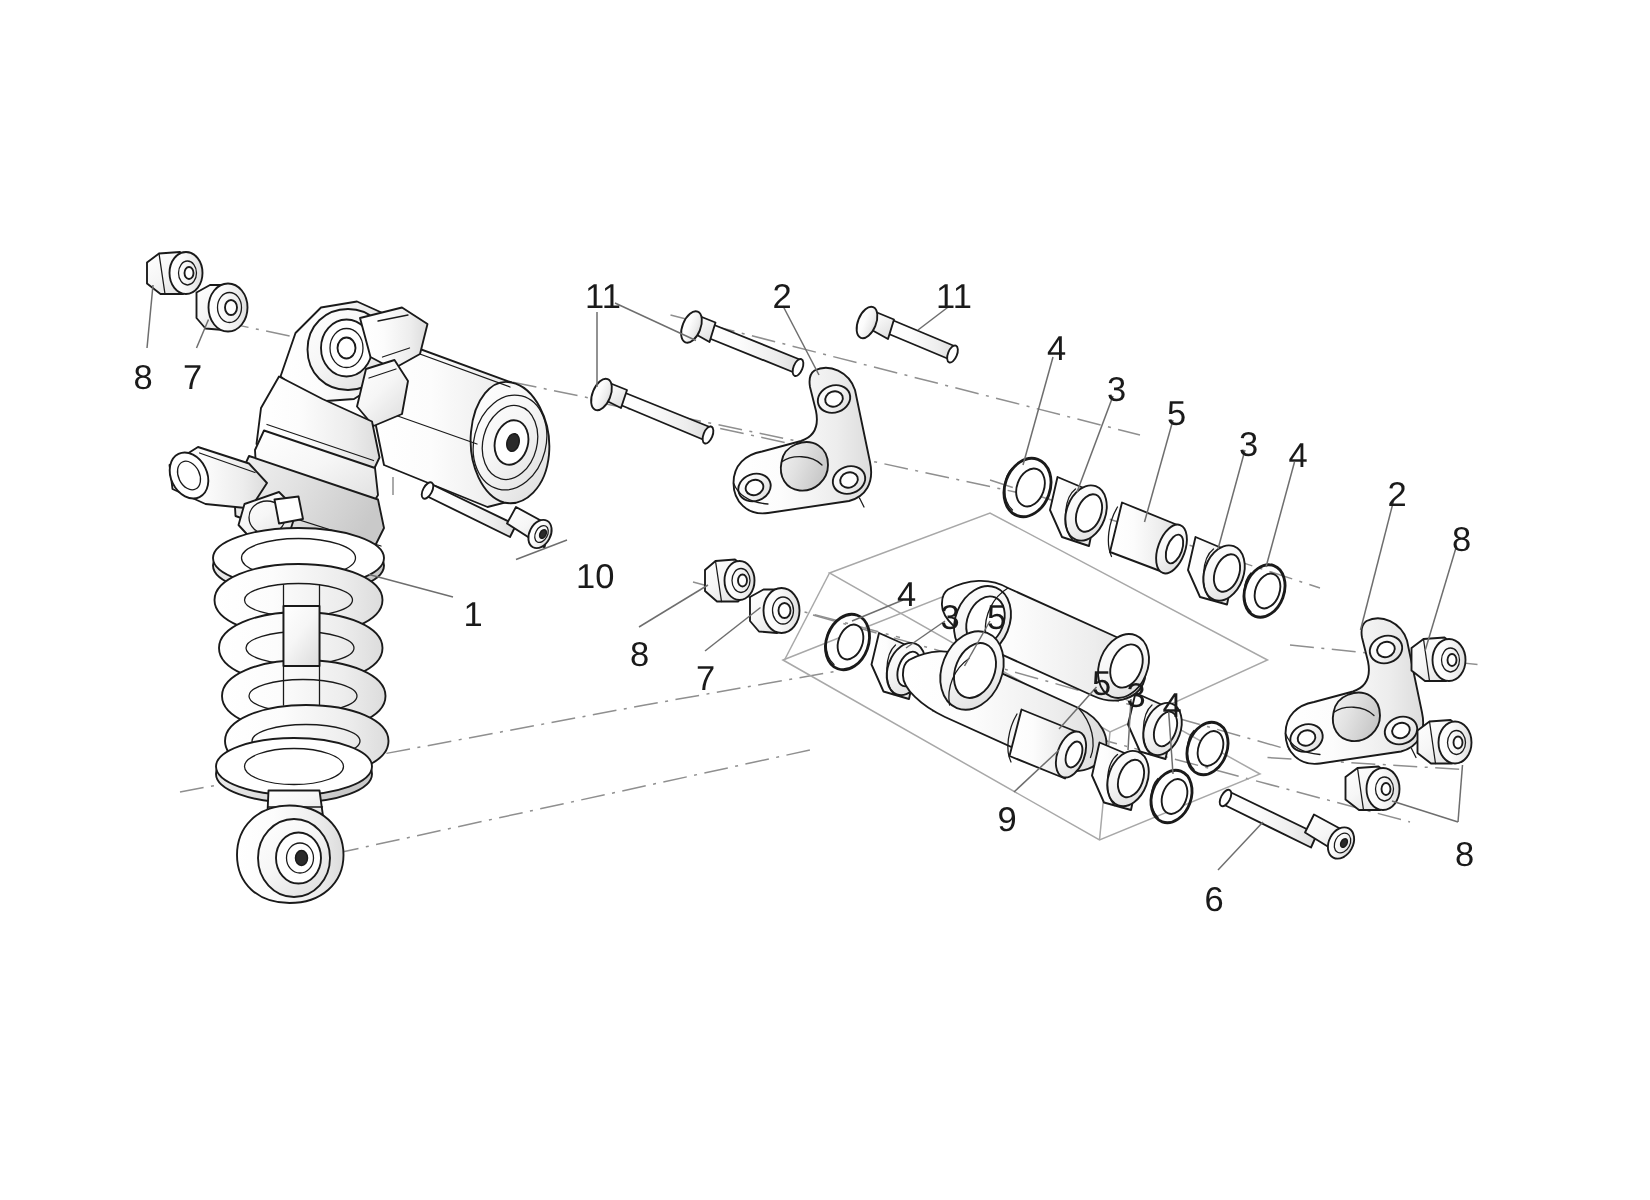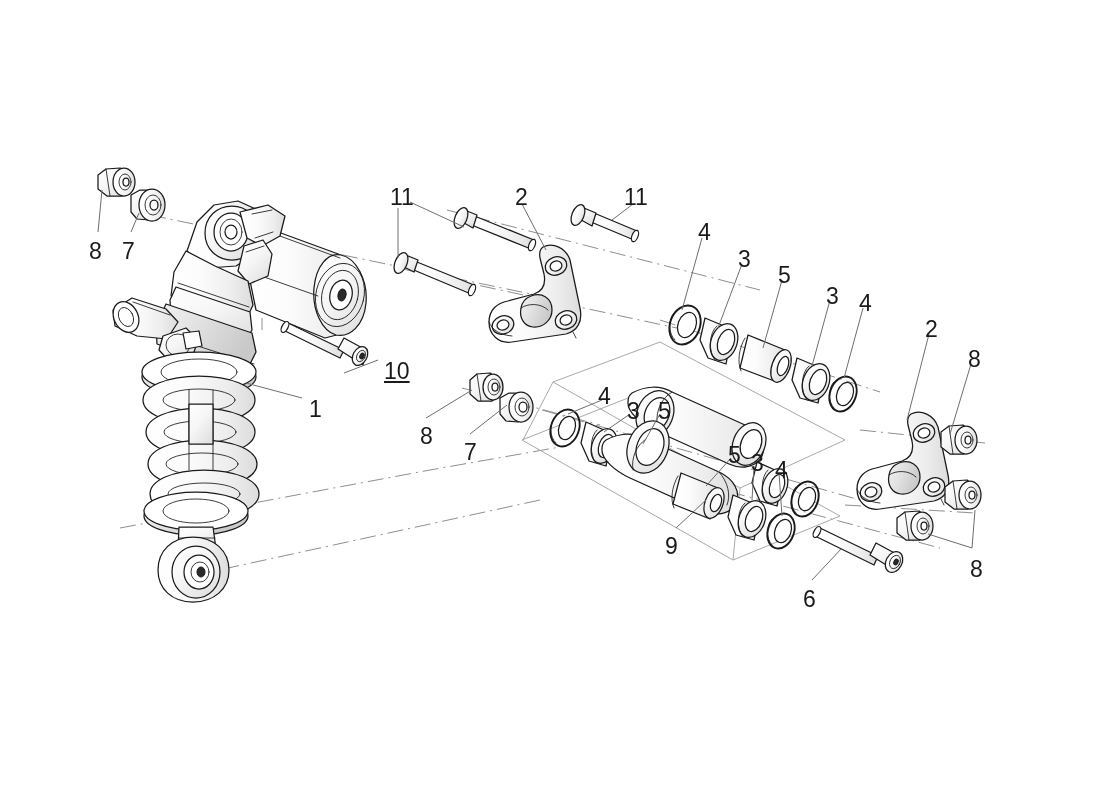--- a/index.html
+++ b/index.html
@@ -458,21 +458,21 @@
       <div class="callout-label" style="left: 390px; top: 186px;">11</div>
       <div class="callout-label" style="left: 515px; top: 186px;">2</div>
       <div class="callout-label" style="left: 624px; top: 186px;">11</div>
       <div class="callout-label" style="left: 698px; top: 221px;">4</div>
       <div class="callout-label" style="left: 738px; top: 248px;">3</div>
       <div class="callout-label" style="left: 778px; top: 264px;">5</div>
       <div class="callout-label" style="left: 826px; top: 285px;">3</div>
       <div class="callout-label" style="left: 859px; top: 292px;">4</div>
       <div class="callout-label" style="left: 925px; top: 318px;">2</div>
       <div class="callout-label" style="left: 968px; top: 348px;">8</div>
-      <div class="callout-label" style="left: 384px; top: 360px; text-decoration: underline;">10</div>
+      <div class="callout-label" style="left: 384px; top: 373px;">10</div>
       <div class="callout-label" style="left: 309px; top: 398px;">1</div>
       <div class="callout-label" style="left: 598px; top: 385px;">4</div>
       <div class="callout-label" style="left: 627px; top: 400px;">3</div>
       <div class="callout-label" style="left: 658px; top: 400px;">5</div>
       <div class="callout-label" style="left: 420px; top: 425px;">8</div>
       <div class="callout-label" style="left: 464px; top: 441px;">7</div>
       <div class="callout-label" style="left: 728px; top: 444px;">5</div>
       <div class="callout-label" style="left: 751px; top: 452px;">3</div>
       <div class="callout-label" style="left: 775px; top: 459px;">4</div>
       <div class="callout-label" style="left: 970px; top: 558px;">8</div>

